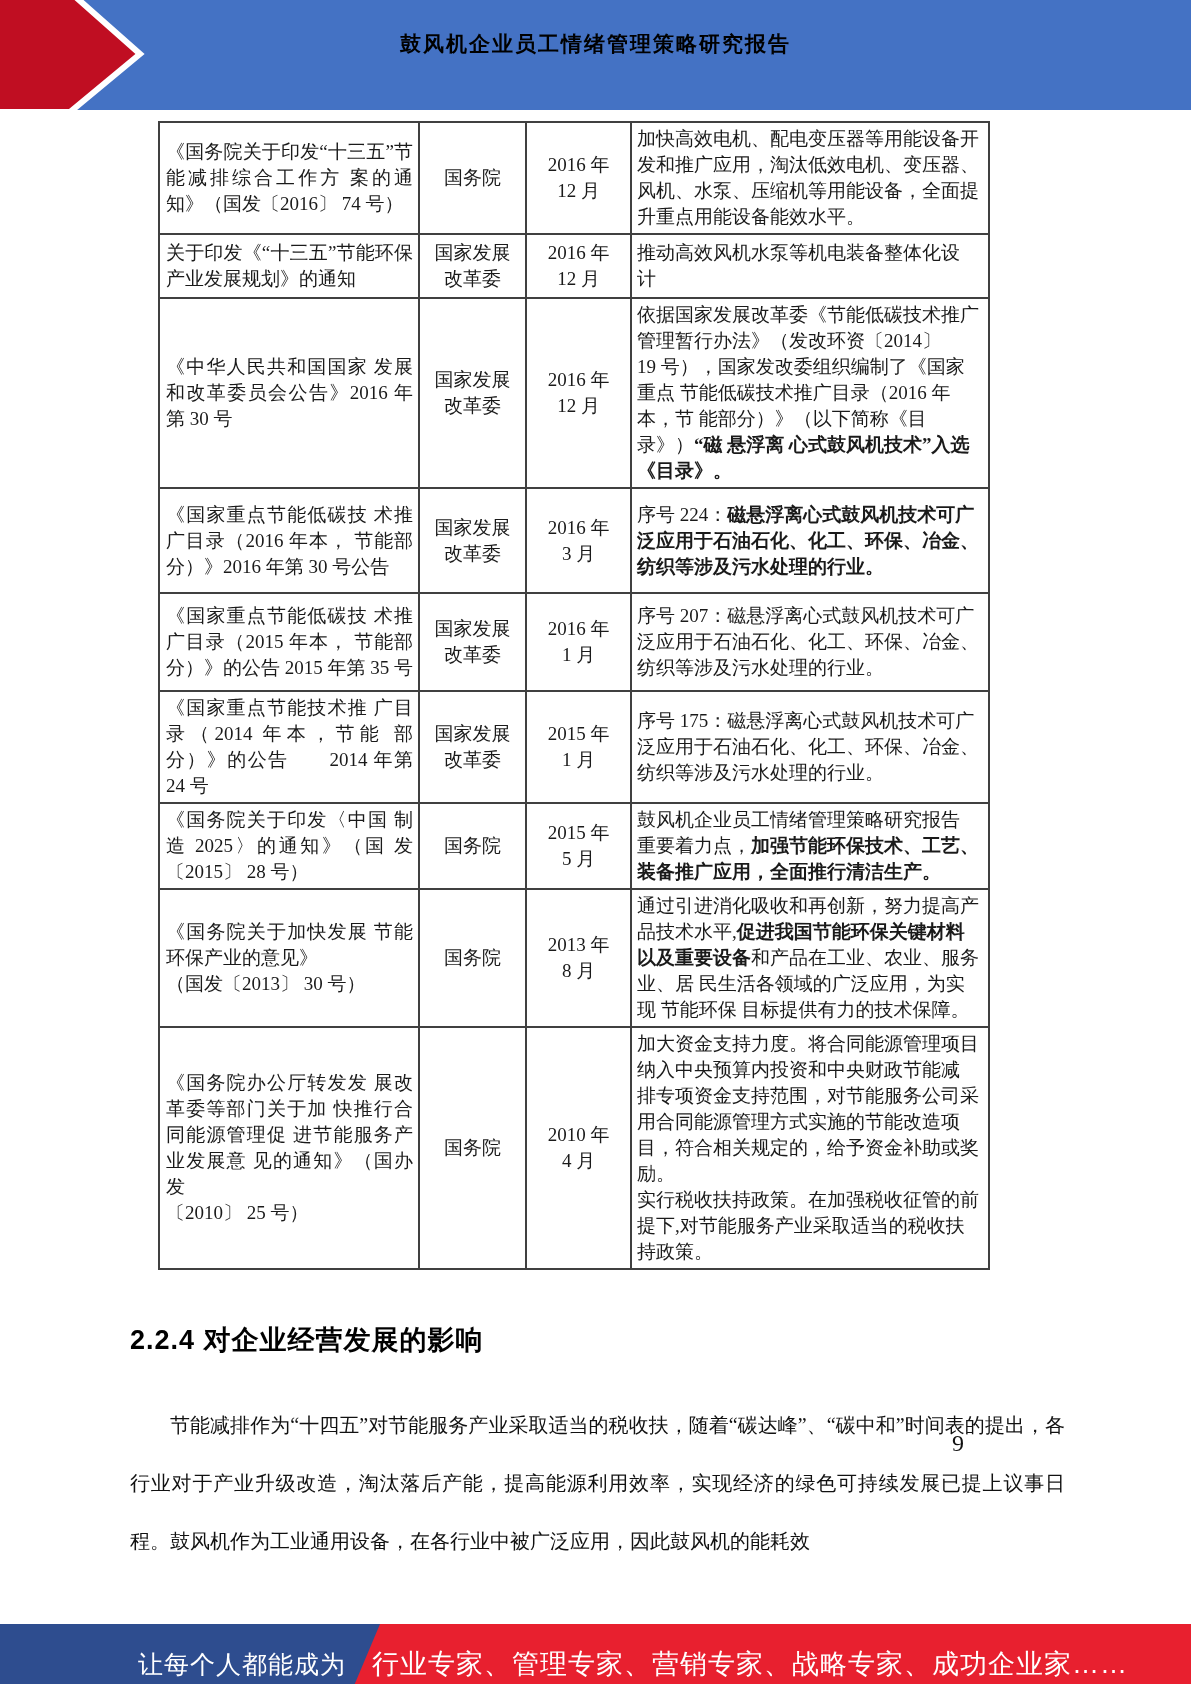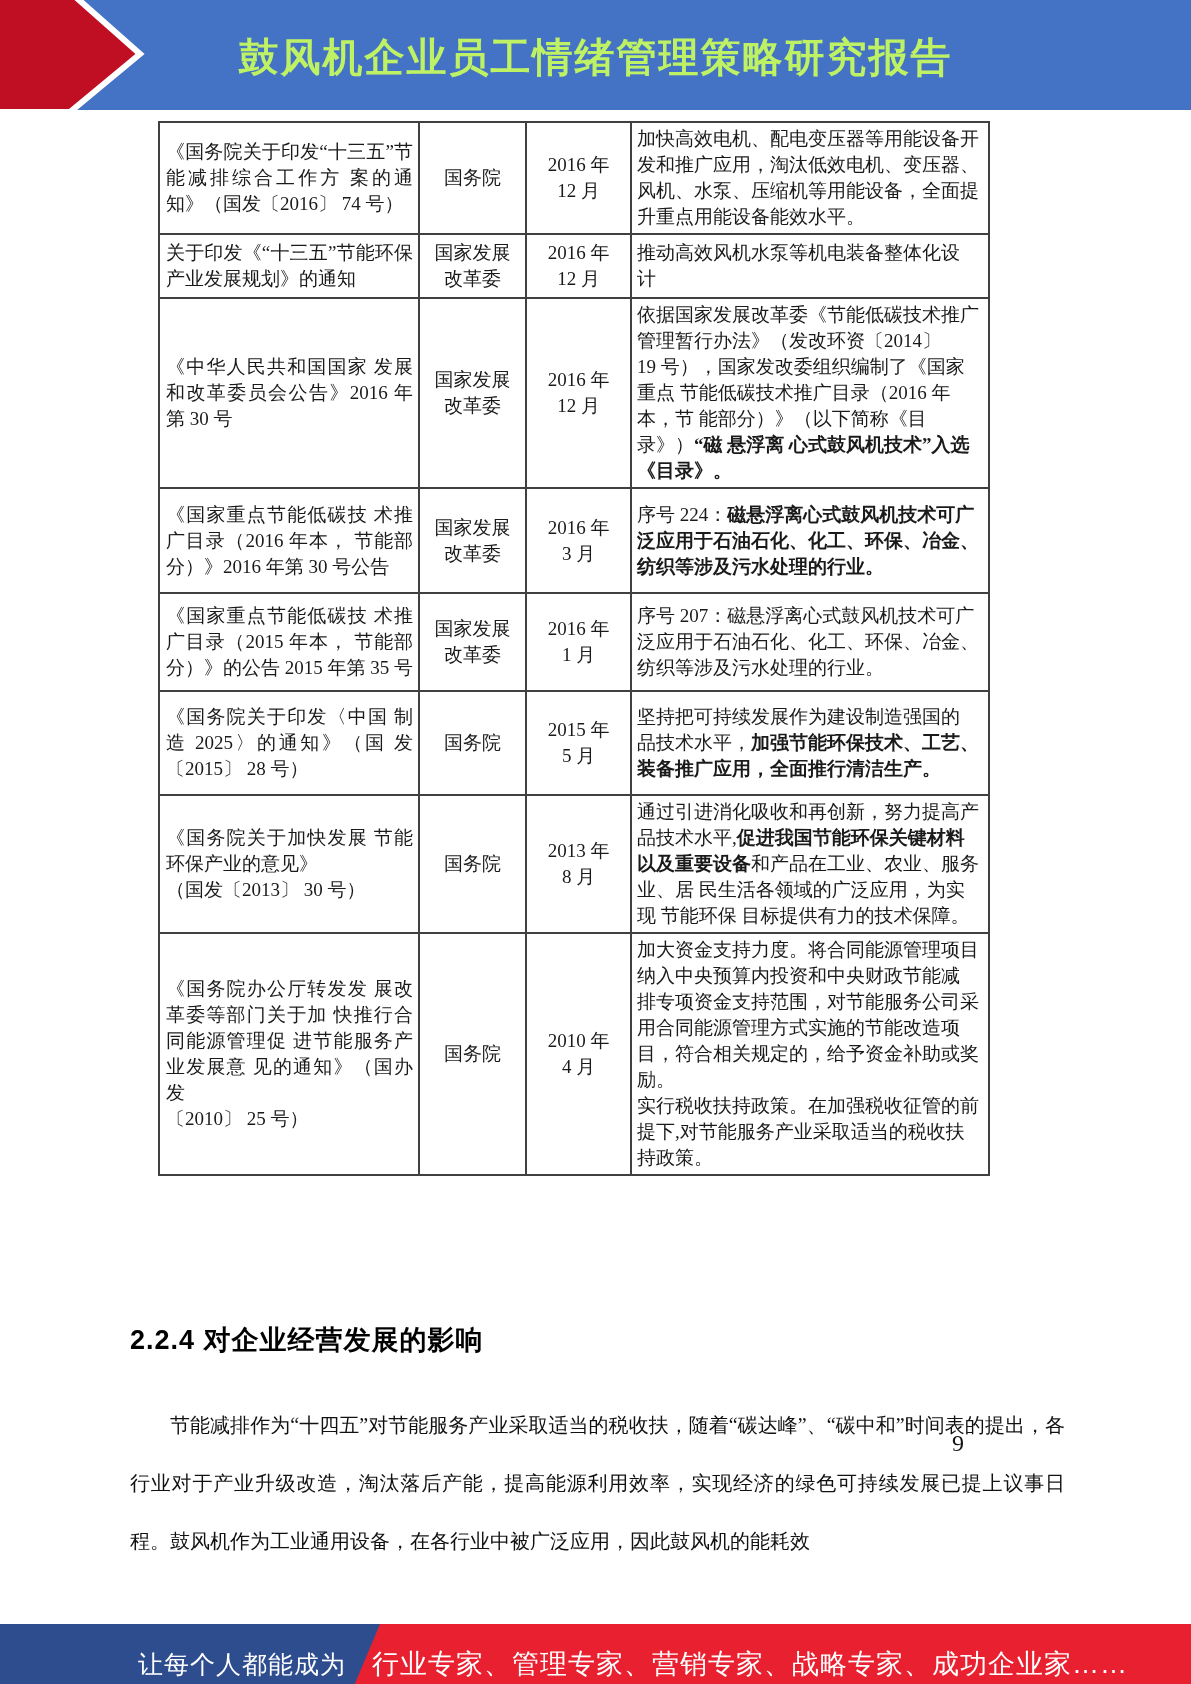--- a/index.html
+++ b/index.html
@@ -18,24 +18,24 @@
   .banner {
     position: absolute;
     left: 0; top: 0;
     width: 1191px; height: 110px;
     background: var(--banner-blue, #4472C4);
   }
   .banner-title {
     position: absolute;
     left: 0; right: 0; top: 30px;
     text-align: center;
-    color: #bef264;
+    color: #000000;
     font-family: "Liberation Sans", sans-serif;
     font-weight: bold;
-    font-size: 40px;
+    font-size: 21px;
     letter-spacing: 2px;
   }
   .banner-arrow { position: absolute; left: 0; top: 0; }
 
   
   .policy-table {
     position: absolute;
     left: 158px; top: 121px;
     width: 830px;
     border-collapse: collapse;
@@ -178,25 +178,33 @@
         </tr>
         <tr>
           <td class="cell policy">《国家重点节能低碳技 术推广目录（2015 年本， 节能部分）》的公告 2015 年第 35 号</td>
           <td class="cell agency">国家发展
 改革委</td>
           <td class="cell date">2016 年
 1 月</td>
           <td class="cell content"><span>序号 207：磁悬浮离心式鼓风机技术可广 泛应用于石油石化、化工、环保、冶金、 纺织等涉及污水处理的行业。</span></td>
         </tr>
         <tr>
+          <td class="cell policy">《国家重点节能技术推 广目录（2014 年本，节能 部分）》的公告　　2014 年第 24 号</td>
+          <td class="cell agency">国家发展
+改革委</td>
+          <td class="cell date">2015 年
+1 月</td>
+          <td class="cell content"><span>序号 175：磁悬浮离心式鼓风机技术可广 泛应用于石油石化、化工、环保、冶金、 纺织等涉及污水处理的行业。</span></td>
+        </tr>
+        <tr>
           <td class="cell policy">《国务院关于印发〈中国 制造 2025〉的通知》（国 发〔2015〕 28 号）</td>
           <td class="cell agency">国务院</td>
           <td class="cell date">2015 年
 5 月</td>
-          <td class="cell content"><span>坚持把可持续发展作为建设制造强国的 品技术水平，</span><span class="b">加强节能环保技术、工艺、 装备推广应用，全面推行清洁生产。</span></td>
+          <td class="cell content"><span>鼓风机企业员工情绪管理策略研究报告 重要着力点，</span><span class="b">加强节能环保技术、工艺、 装备推广应用，全面推行清洁生产。</span></td>
         </tr>
         <tr>
           <td class="cell policy">《国务院关于加快发展 节能环保产业的意见》
 （国发〔2013〕 30 号）</td>
           <td class="cell agency">国务院</td>
           <td class="cell date">2013 年
 8 月</td>
           <td class="cell content"><span>通过引进消化吸收和再创新，努力提高产 品技术水平,</span><span class="b">促进我国节能环保关键材料 以及重要设备</span><span>和产品在工业、农业、服务业、居 民生活各领域的广泛应用，为实现 节能环保 目标提供有力的技术保障。</span></td>
         </tr>
         <tr>

